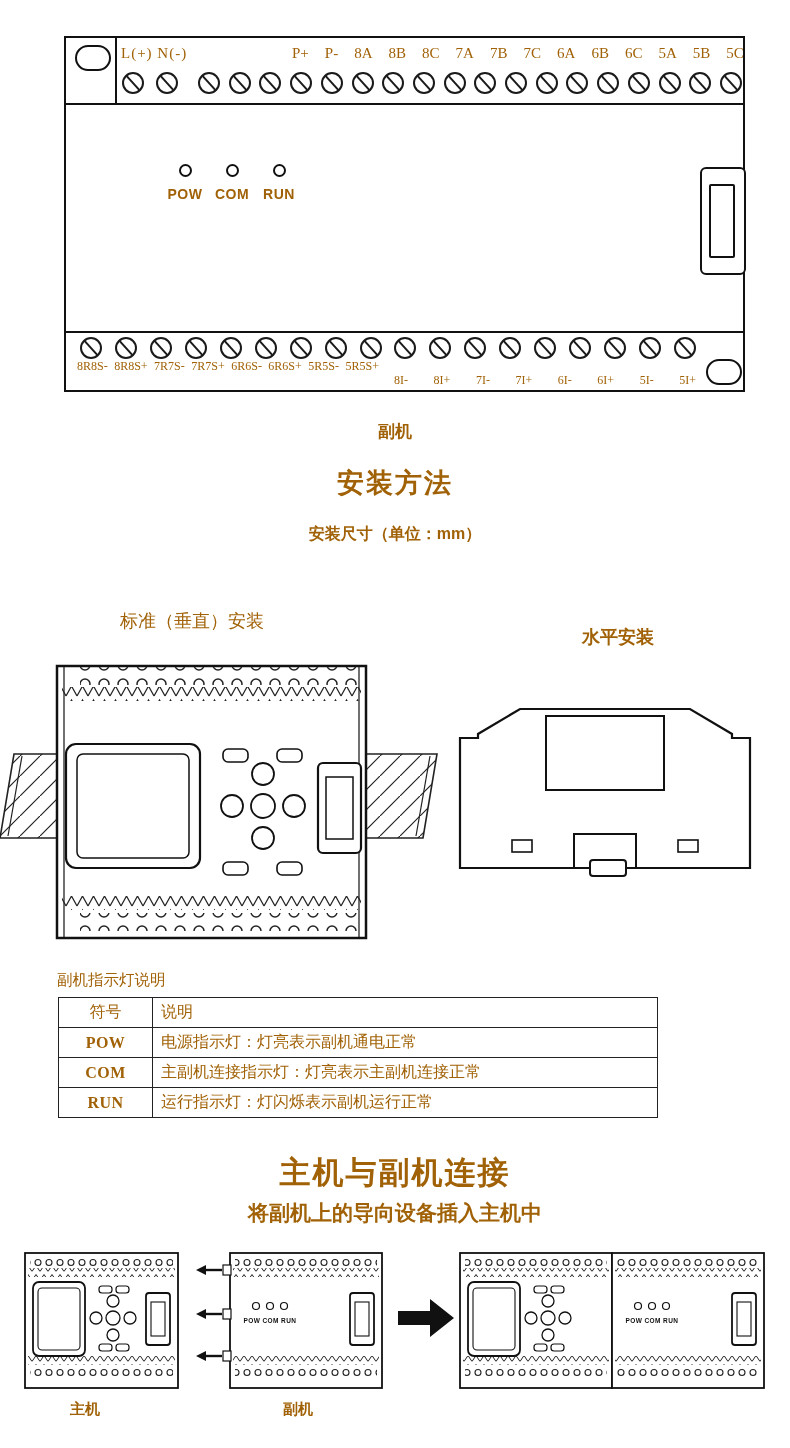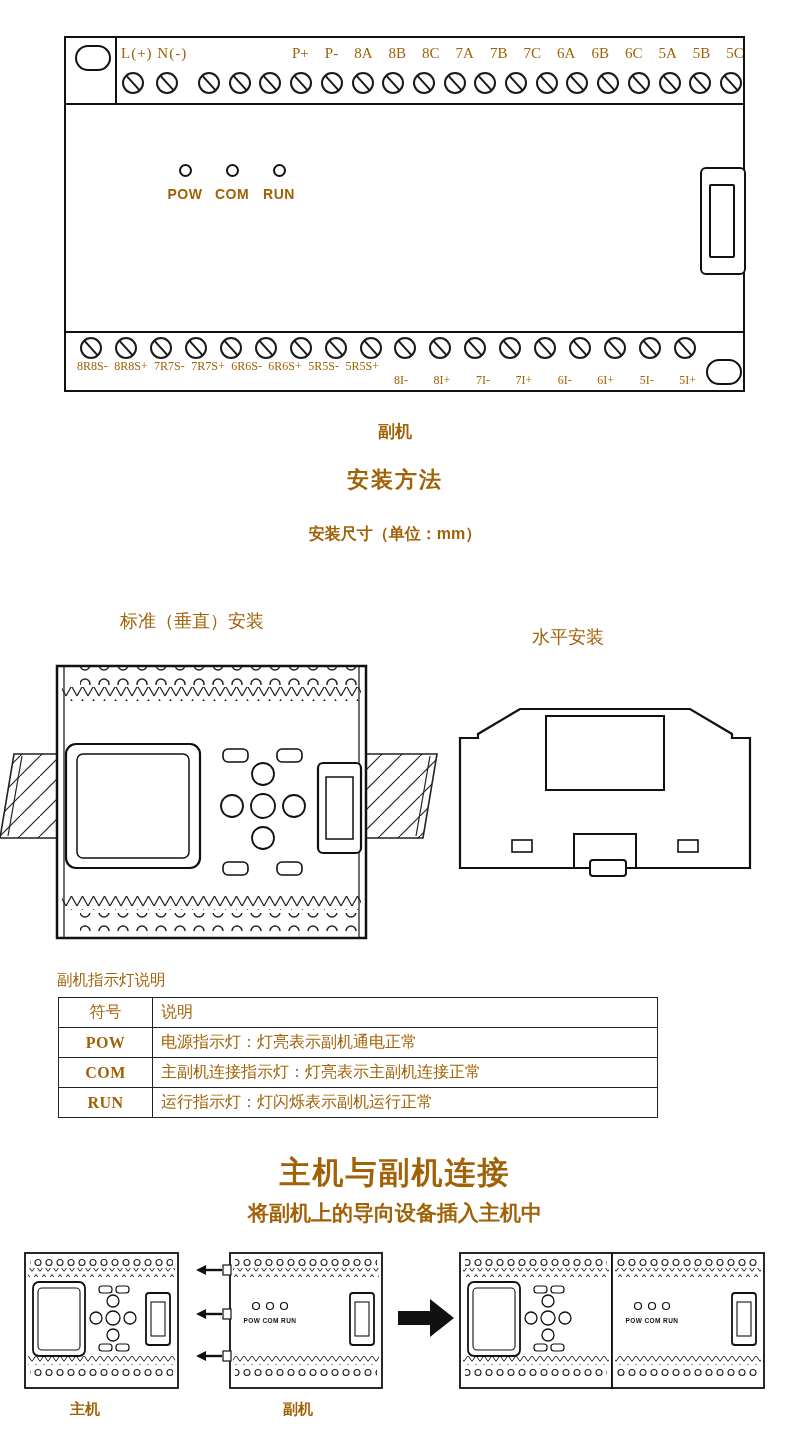--- a/index.html
+++ b/index.html
@@ -32,24 +32,24 @@
   .led-label { margin-top:9px; font-weight:bold; font-size:14px; letter-spacing:.5px; }
   .connector { position:absolute; right:-2.5px; top:129px; width:46px; height:108px; border:2.5px solid #111; border-radius:6px; background:#fff; }
   .connector-inner { position:absolute; left:7px; right:9px; top:15px; bottom:15px; border:2px solid #111; border-radius:2px; }
   .rs-labels { position:absolute; left:11px; top:322px; width:302px; display:flex; justify-content:space-between; font:12px "Liberation Serif", serif; text-align:center; }
   .rs { display:flex; flex-direction:row; line-height:13px; }
   .i-labels { position:absolute; left:328px; top:335px; width:302px; display:flex; justify-content:space-between; font:12px "Liberation Serif", serif; }
 
   
   .centered { position:absolute; left:0; width:790px; text-align:center; }
   .device-caption { top:404px; font-size:17px; font-weight:600; }
-  .h-install { top:449px; font-size:22px; font-weight:bold; letter-spacing:2px; }
+  .h-install { top:449px; font-size:27px; font-weight:bold; letter-spacing:2px; }
   .h-dims { top:508px; font-size:16px; font-weight:bold; }
   .lbl-vertical { position:absolute; left:120px; top:593px; font-size:18px; }
-  .lbl-horizontal { position:absolute; left:532px; top:609px; font-size:18px; }
+  .lbl-horizontal { position:absolute; left:582px; top:609px; font-size:18px;font-weight:bold; }
 
   
   .svg-vert { position:absolute; left:0; top:640px; }
   .svg-horz { position:absolute; left:450px; top:678px; }
   .svg-minis { position:absolute; left:0; top:1230px; }
   .mini-text { font:bold 6.5px "Liberation Sans", sans-serif; fill:#111; letter-spacing:.4px; }
 
   
   .table-caption { position:absolute; left:57px; top:954px; font-size:15.5px; }
   .led-table { position:absolute; left:58px; top:981px; width:600px; border-collapse:collapse; }

